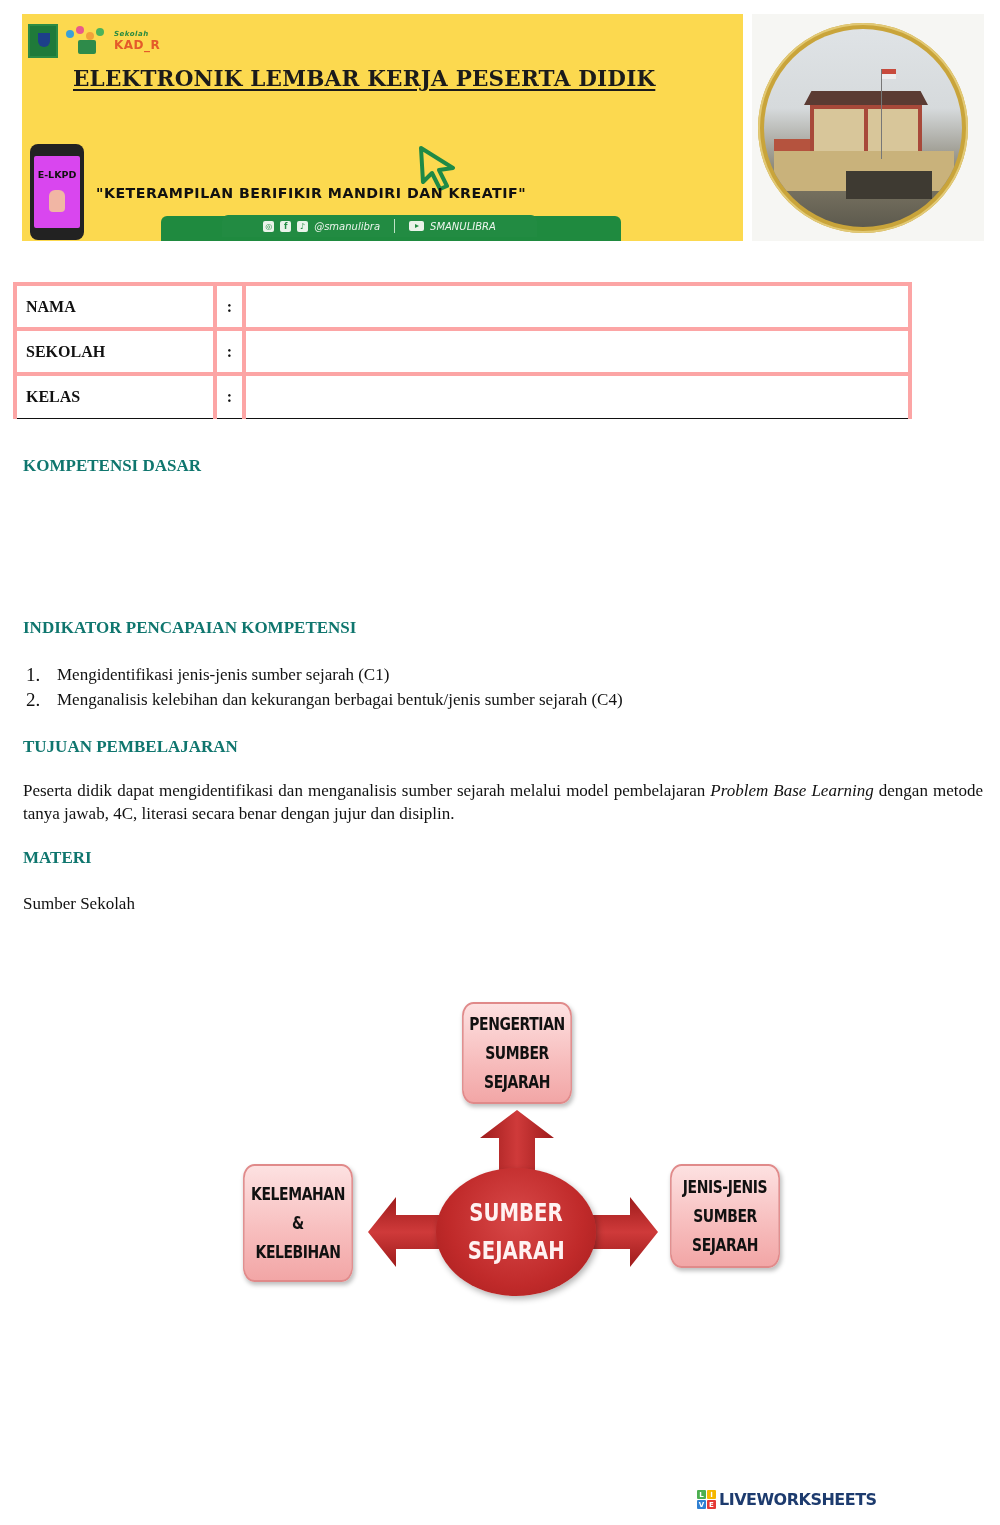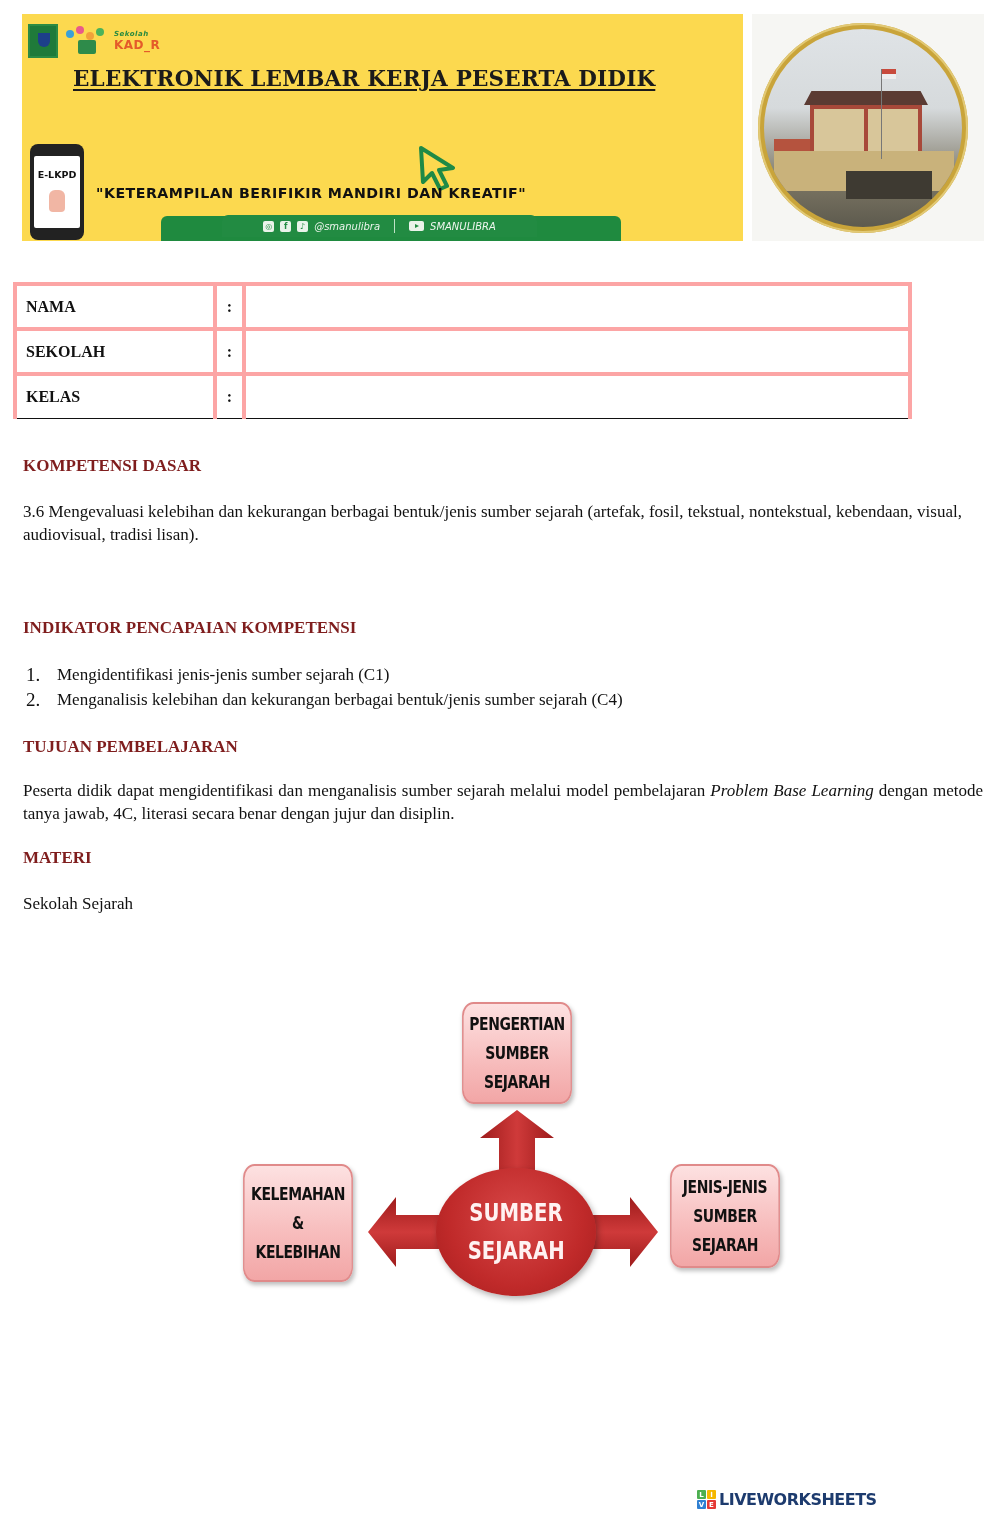--- a/index.html
+++ b/index.html
@@ -31,21 +31,21 @@
       font-family: "DejaVu Sans", sans-serif; font-weight: bold; font-size: 19px;
       color: #eaf4ec; letter-spacing: 1.5px; display: flex; align-items: center; justify-content: center;
     }
     .cursor-icon { position: absolute; left: 395px; top: 132px; width: 42px; height: 46px; }
 
     .phone {
       position: absolute; left: 8px; top: 130px; width: 54px; height: 96px;
       background: #222; border-radius: 8px; padding: 12px 4px 12px 4px;
     }
     .phone-screen {
-      width: 100%; height: 100%; background: #ffffff; border-radius: 2px;
+      width: 100%; height: 100%; background: #d946ef; border-radius: 2px;
       font-family: "DejaVu Sans", sans-serif; font-weight: bold; font-size: 9.5px; color: #111;
       text-align: center; padding-top: 14px; line-height: 1;
     }
     .phone-hand { display: block; margin: 10px auto 0; width: 16px; height: 22px; background: #f1b6a4; border-radius: 6px 6px 4px 4px; }
 
     .slogan {
       position: absolute; left: 74px; top: 171px; width: 600px;
       font-family: "DejaVu Sans", sans-serif; font-weight: bold; font-size: 14.2px;
       color: #111; letter-spacing: 0.5px; white-space: nowrap;
     }
@@ -97,21 +97,21 @@
     }
     .id-table td { border: 4px solid #fca5a5; height: 45px; vertical-align: middle; }
     .id-table tr:last-child td { height: 44px; border-bottom: 1.5px solid #111; margin-top: 28px; }
     .id-label { width: 200px; padding-left: 9px; font-weight: bold; }
     .id-colon { width: 29px; text-align: center; font-weight: bold; }
     .id-value { }
 
     
     .section-head {
       position: absolute; left: 23px; font-family: "Liberation Serif", serif;
-      font-weight: bold; font-size: 17px; color: #7f1d1d; white-space: nowrap;
+      font-weight: bold; font-size: 17px; color: #0f766e; white-space: nowrap;
     }
     .para {
       position: absolute; left: 23px; width: 960px; font-family: "Liberation Serif", serif;
       font-size: 17px; line-height: 22.5px; color: #111;
     }
     .para.justify { text-align: justify; }
     .list { position: absolute; left: 26px; font-size: 17px; line-height: 25px; }
     .list-row { display: flex; }
     .list-num { width: 31px; font-size: 19px; }
 
@@ -226,40 +226,39 @@
   <tr>
     <td class="id-label">KELAS</td>
     <td class="id-colon">:</td>
     <td class="id-value"></td>
   </tr>
 </tbody>
   </table>
 
 <div class="section-head" style="top:456px">KOMPETENSI DASAR</div>
 <div class="para" style="top:501px">
-  <div>3.6 Mengevaluasi kelebihan dan kekurangan berbagai bentuk/jenis sumber sejarah (artefak, fosil, tekstual, nontekstual, kebendaan, visual, audiovisual, tradisi lisan).</div>
 </div>
 
 <div class="section-head" style="top:618px">INDIKATOR PENCAPAIAN  KOMPETENSI</div>
 <div class="list" style="top:662px">
   <div class="list-row">
     <span class="list-num">1.</span>
     <span>Mengidentifikasi jenis-jenis sumber sejarah (C1)</span>
   </div>
   <div class="list-row">
     <span class="list-num">2.</span>
     <span>Menganalisis kelebihan dan kekurangan berbagai bentuk/jenis sumber sejarah (C4)</span>
   </div>
 </div>
 
 <div class="section-head" style="top:737px">TUJUAN PEMBELAJARAN</div>
 <div class="para justify" style="top:780px;width:960px"><span>Peserta didik dapat mengidentifikasi dan menganalisis sumber sejarah melalui model pembelajaran </span><i>Problem Base Learning</i><span> dengan metode tanya jawab, 4C, literasi secara benar dengan jujur dan disiplin.</span></div>
 
 <div class="section-head" style="top:848px">MATERI</div>
-<div class="para" style="top:893px">Sekolah Sejarah</div>
+<div class="para" style="top:893px">Sumber Sekolah</div>
 
 <div class="diagram">
 
   <svg class="arrow" style="left:262px;top:118px" width="78" height="66" viewBox="0 0 78 66">
     <defs>
         <linearGradient id="gu" x1="0" x2="1">
           <stop offset="0" stop-color="#9e1b1b"></stop>
           <stop offset="0.5" stop-color="#cf3a3a"></stop>
           <stop offset="1" stop-color="#9e1b1b"></stop>
         </linearGradient>

